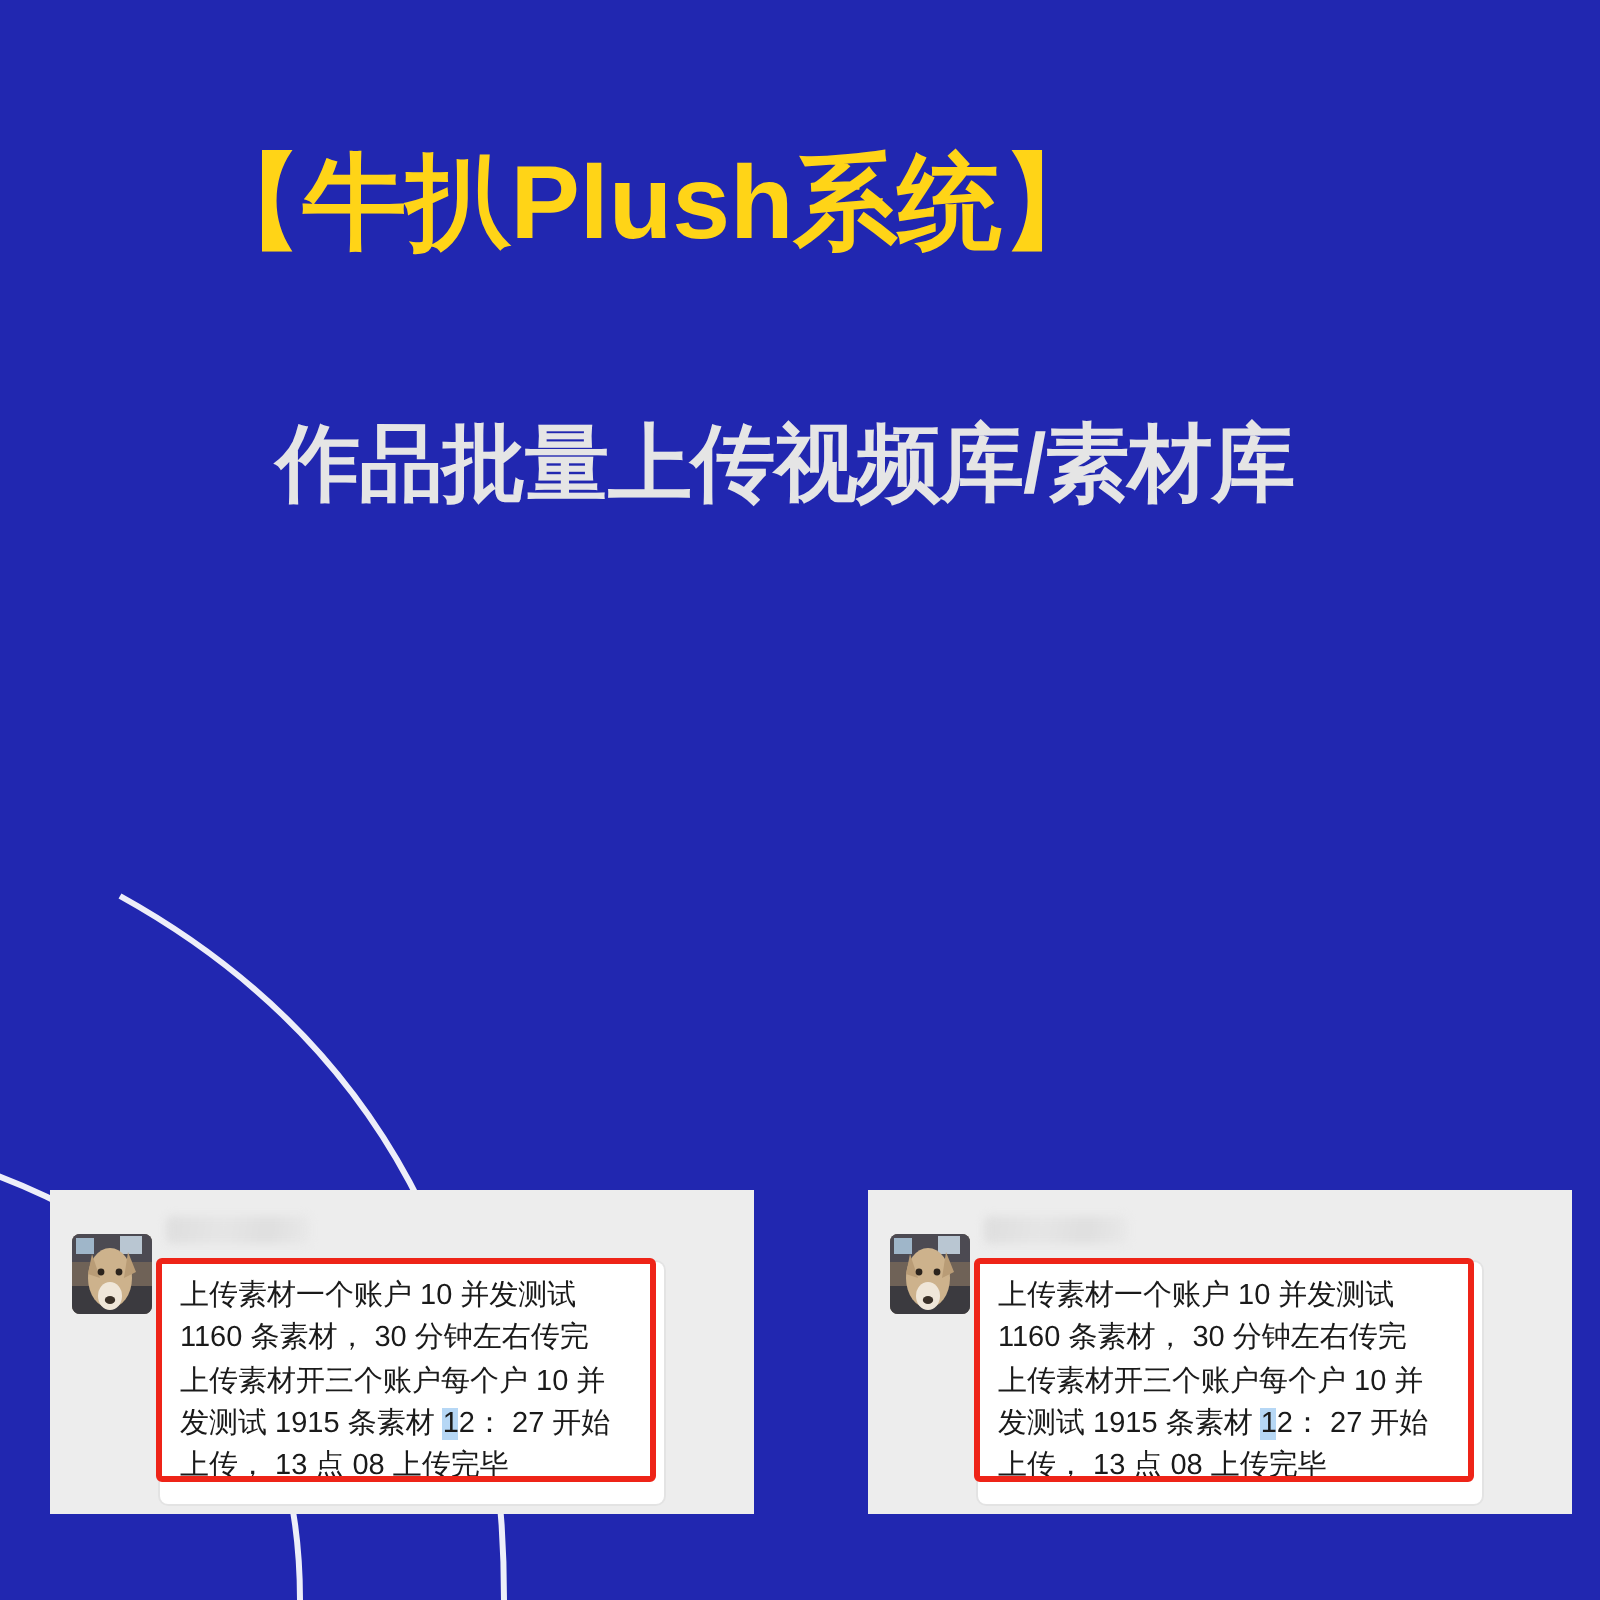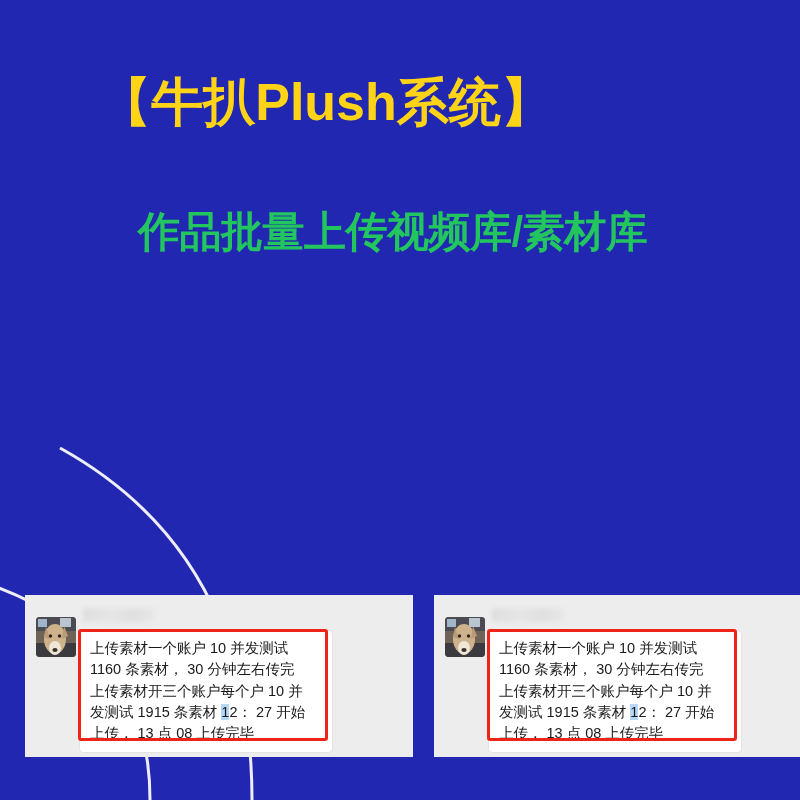--- a/index.html
+++ b/index.html
@@ -38,21 +38,21 @@
     letter-spacing: 0px;
     line-height: 1.1;
     white-space: nowrap;
   }
   
   .body-block {
     position: absolute;
     top: 206px;
     left: 138px;
     width: 640px;
-    color: #22c55e;
+    color: #e5e5e5;
   }
   .headline {
     font-size: 42px;
     font-weight: 700;
     line-height: 1.22;
     letter-spacing: -0.5px;
     white-space: nowrap;
     margin-bottom: 4px;
   }
   .feature-list {
@@ -64,21 +64,21 @@
     font-size: 42px;
     font-weight: 700;
     line-height: 1.36;
     letter-spacing: -0.5px;
     white-space: nowrap;
   }
   
   .card {
     position: absolute;
     top: 595px;
-    width: 388px;
+    width: 352px;
     height: 162px;
     background: #ededed;
     overflow: hidden;
   }
   #card-left  { left: 25px; }
   #card-right { left: 434px; }
 
   .card-row {
     position: relative;
     height: 100%;

